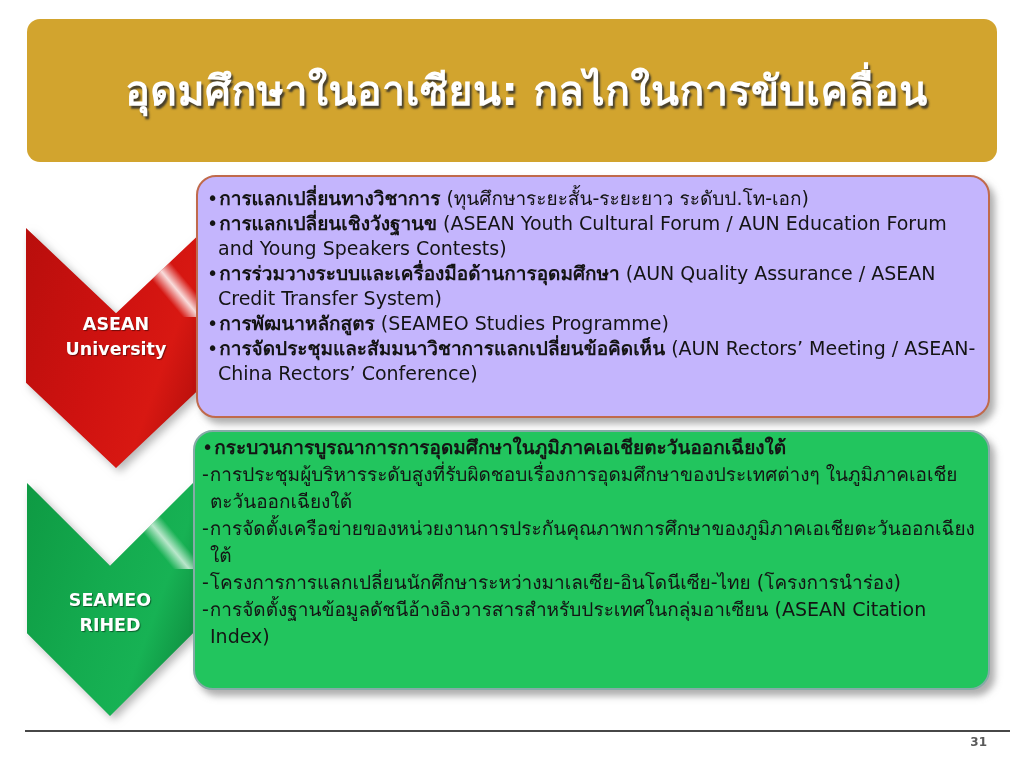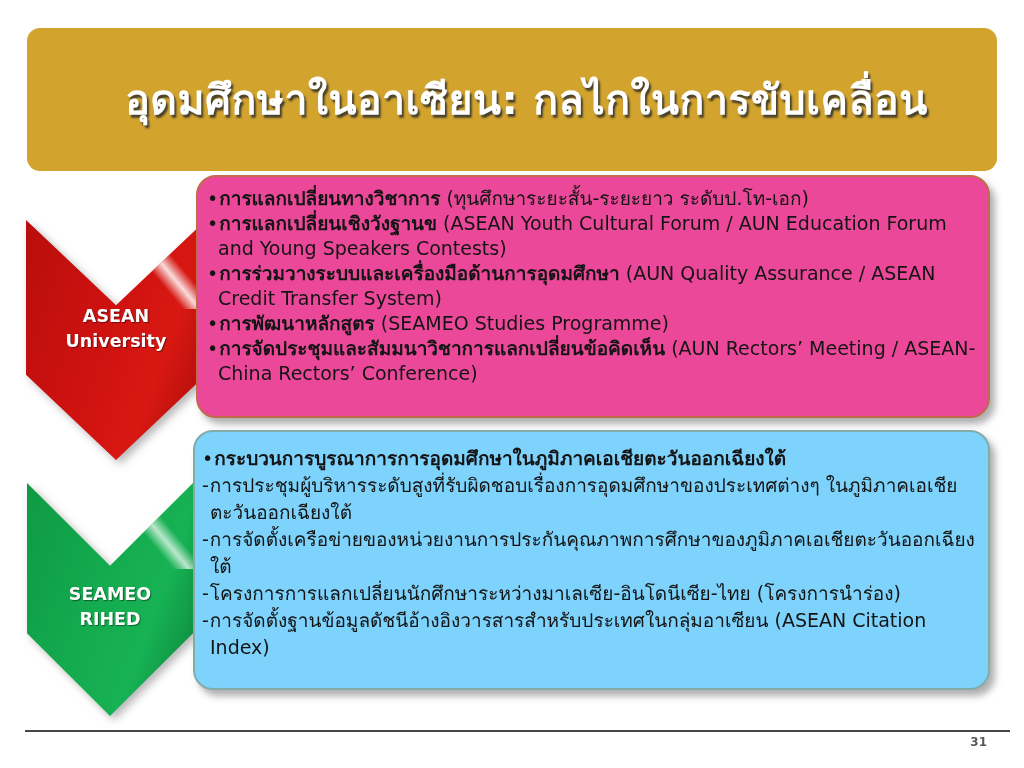--- a/index.html
+++ b/index.html
@@ -7,21 +7,21 @@
   body {
     position: relative;
     background: #ffffff;
     font-family: "DejaVu Sans", "Liberation Sans", sans-serif;
     overflow: hidden;
   }
 
   
   .banner {
     position: absolute;
-    left: 27px; top: 28px;
+    left: 27px; top: 19px;
     width: 970px; height: 143px;
     background: #D2A42E;
     border-radius: 13px;
     display: flex;
     align-items: center;
     justify-content: center;
     padding-left: 29px;
   }
   .banner .title {
     color: #ffffff;
@@ -36,45 +36,45 @@
   .cbox {
     position: absolute;
     border-radius: 20px;
     box-shadow: 5px 6px 7px rgba(110,110,110,0.55);
     color: #141414;
     font-size: 19px;
   }
   .box1 {
     left: 196px; top: 175px;
     width: 794px; height: 243px;
-    background: #ec4899;
+    background: #c4b5fd;
     border: 2px solid #C06A4C;
     padding: 9px 12px 10px 9px;
     line-height: 25px;
   }
   .box2 {
     left: 193px; top: 430px;
     width: 797px; height: 260px;
-    background: #7dd3fc;
+    background: #22c55e;
     border: 2px solid #85ABA7;
-    padding: 13px 12px 6px 7px;
+    padding: 2px 12px 6px 7px;
     line-height: 27px;
   }
   .bx-item { padding-left: 11px; text-indent: -11px; }
   .box2 .bx-item { padding-left: 8px; text-indent: -8px; }
   .bx-item b { font-weight: bold; }
   .blt { margin-right: 1px; }
 
   
   .chev {
     position: absolute;
     clip-path: polygon(0% 0%, 50% 35.5%, 100% 0%, 100% 64.5%, 50% 100%, 0% 64.5%);
   }
   .chev-wrap { position: absolute; filter: drop-shadow(4px 4px 4px rgba(110,110,110,0.5)); }
-  .chev-red-wrap  { left: 26px; top: 220px; width: 180px; height: 240px; }
+  .chev-red-wrap  { left: 26px; top: 228px; width: 180px; height: 240px; }
   .chev-green-wrap{ left: 27px; top: 483px; width: 166px; height: 233px; }
   .chev { left: 0; top: 0; width: 100%; height: 100%; }
   .chev-red   { background: linear-gradient(110deg, #b80e0c 0%, #cf1210 45%, #d81812 70%, #a50a09 100%); }
   .chev-green { background: linear-gradient(110deg, #0e9a43 0%, #14ab4f 45%, #17b254 70%, #0b8038 100%); }
   .sheen {
     position: absolute;
     left: 48%; top: 0;
     width: 52%; height: 37%;
     background: linear-gradient(50deg, rgba(255,255,255,0) 42%, rgba(255,255,255,0.85) 52%, rgba(255,255,255,0) 62%);
   }
@@ -83,21 +83,21 @@
     position: absolute;
     left: 0; width: 100%;
     text-align: center;
     color: #ffffff;
     font-weight: bold;
     font-size: 17.5px;
     line-height: 25px;
     text-shadow: 1px 1px 1px rgba(0,0,0,0.45);
   }
   .chev-red .chev-label   { top: 84px; }
-  .chev-green .chev-label { top: 99px; }
+  .chev-green .chev-label { top: 105px; }
 
   
   .footer-line {
     position: absolute;
     left: 25px; top: 730px;
     width: 985px; height: 2px;
     background: #474747;
   }
   .page-num {
     position: absolute;

